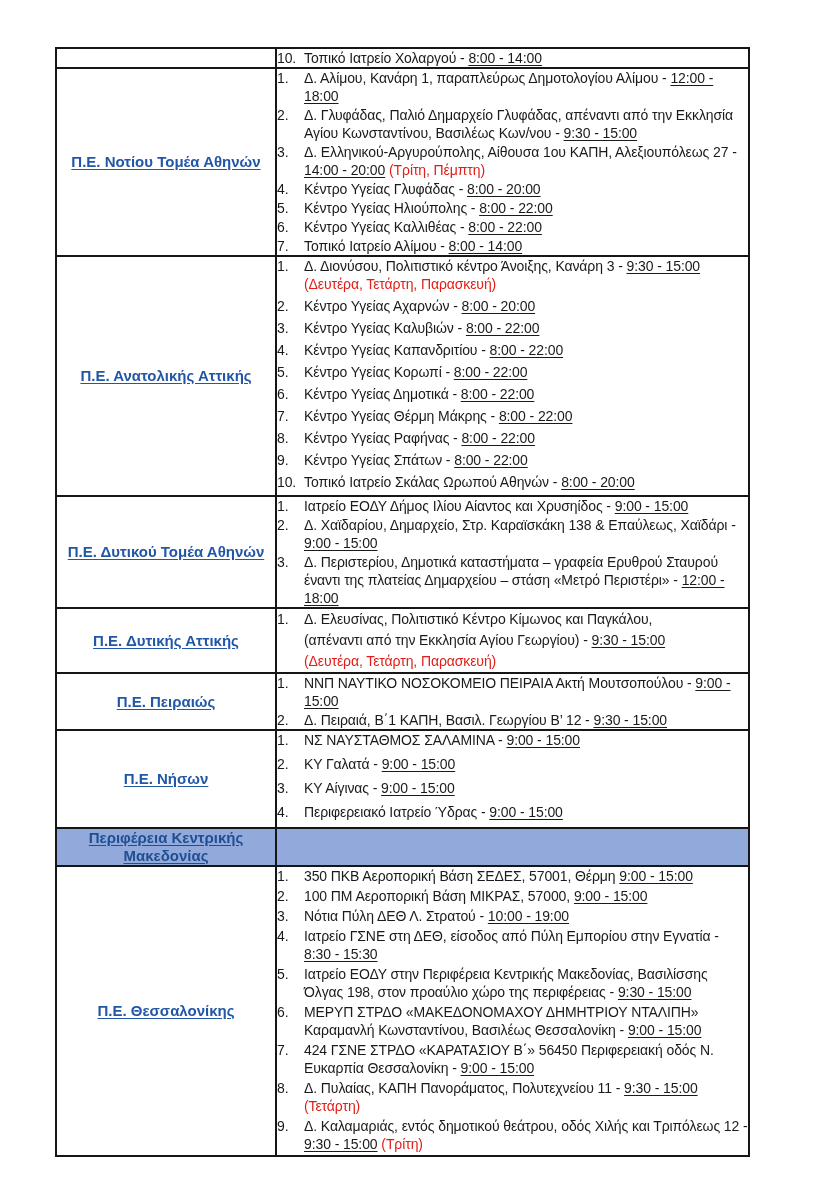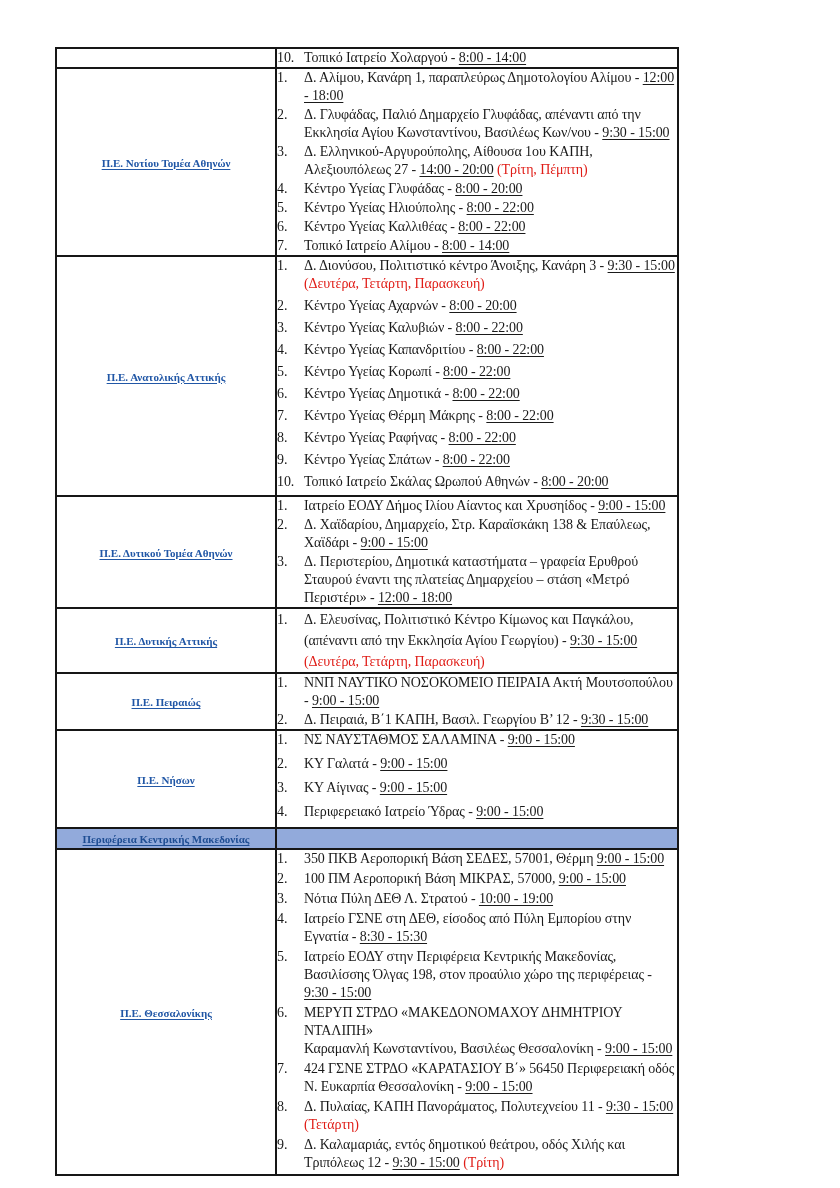--- a/index.html
+++ b/index.html
@@ -9,39 +9,38 @@
     background: #ffffff;
     font-family: "Liberation Sans", sans-serif;
     position: relative;
     overflow: hidden;
   }
   .page { position: absolute; inset: 0; }
 
   table.schedule {
     position: absolute;
     left: 55px; top: 47px;
-    width: 624px;
+    width: 695px;
     border-collapse: collapse;
     table-layout: fixed;
-    font-family: Liberation Serif, serif;
   }
   table.schedule td {
     border: 2px solid var(--border, #161616);
     padding: 0;
   }
   td.region-cell {
     width: 220px;
     text-align: center;
     vertical-align: middle;
     padding: 2px 6px;
   }
   .region-label {
     color: var(--blue, #2157a6);
     font-weight: bold;
-    font-size: 11px;
+    font-size: 15px;
     line-height: 18px;
     text-decoration: underline;
     text-underline-offset: 2px;
   }
   td.items-cell {
     vertical-align: middle;
     padding: 3px 8px 2px 8px;
   }
   .item {
     display: flex;

